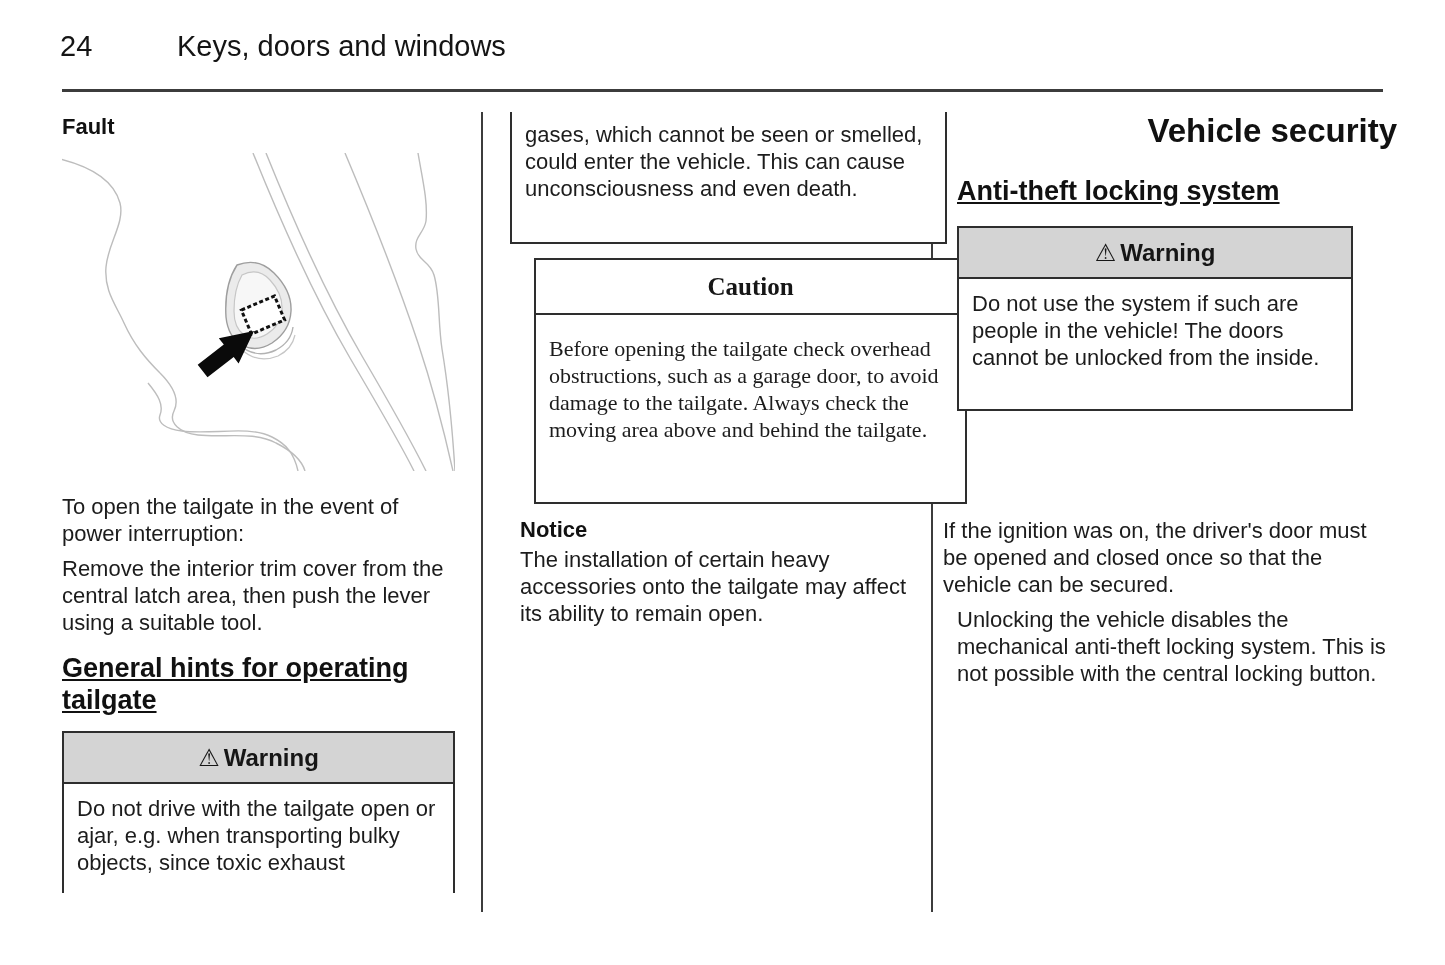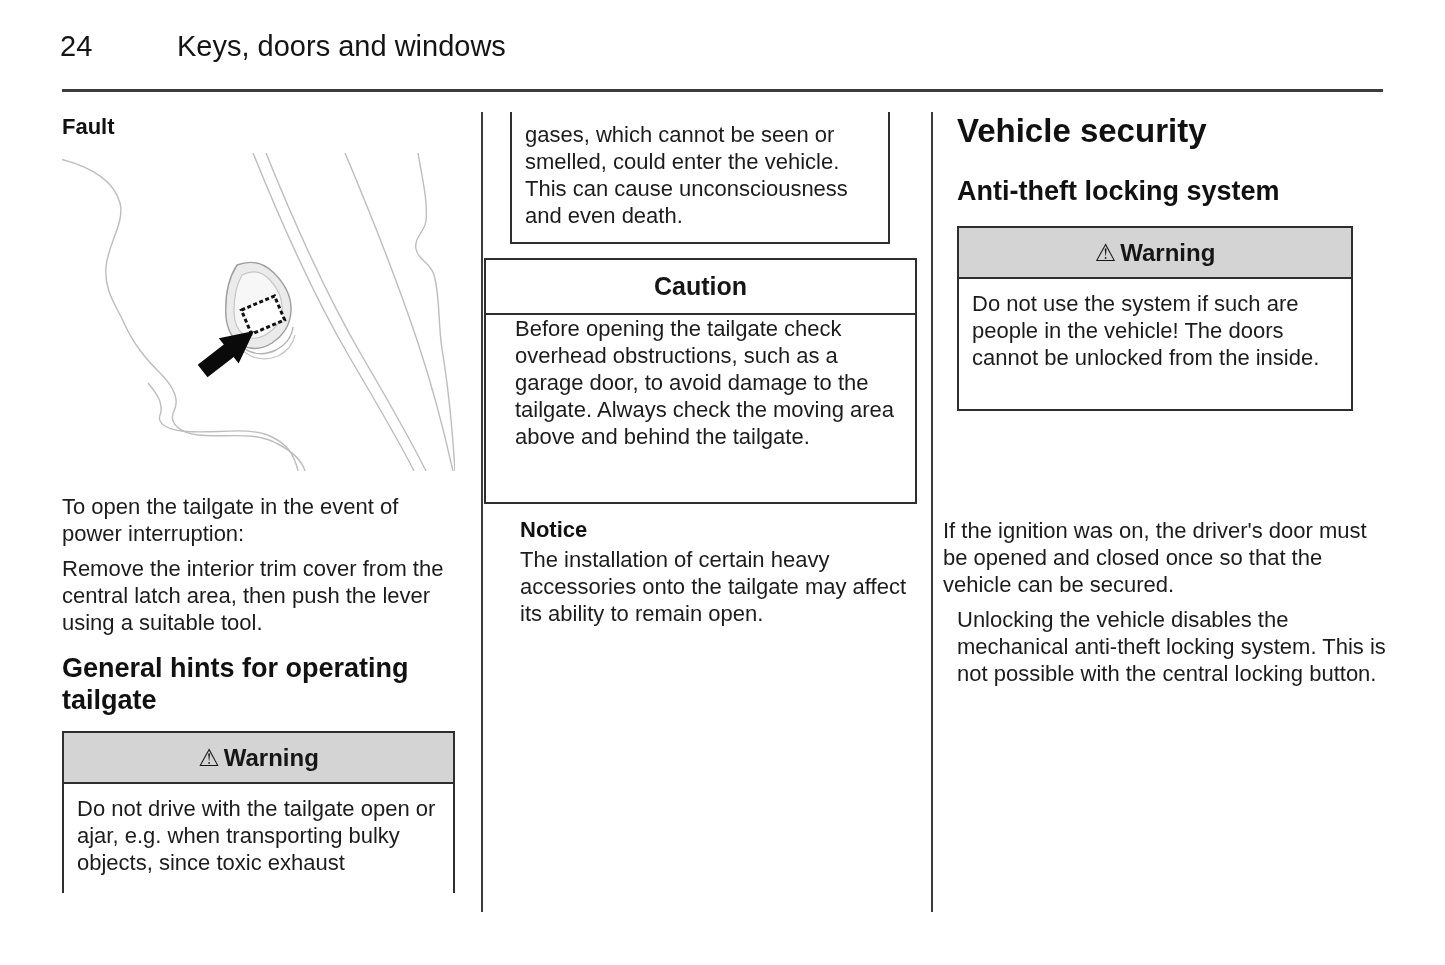--- a/index.html
+++ b/index.html
@@ -7,39 +7,39 @@
     position:relative;width:1445px;height:965px;background:#ffffff;
     font-family:"Liberation Sans",sans-serif;color:#1c1c1c;overflow:hidden;
   }
   .abs{position:absolute;}
   .pagenum{left:60px;top:30px;font-size:29px;color:#141414;}
   .chapter{left:177px;top:30px;font-size:29px;color:#141414;text-align:right;}
   .toprule{left:62px;top:89px;width:1321px;height:3px;background:#3c3c3c;}
   .vsep{top:112px;width:2px;height:800px;background:#3c3c3c;}
   .vsep1{left:481px;}
   .vsep2{left:931px;}
-  .h1{font-size:33px;font-weight:bold;color:#111;line-height:38px;}
-  .h2{font-size:27px;font-weight:bold;color:#111;line-height:32px;}
+  .h1{font-size:33px;font-weight:bold;color:#111;line-height:38px;text-align:right;}
+  .h2{font-size:27px;font-weight:bold;color:#111;line-height:32px;text-decoration:underline;}
   .h3{font-size:22px;font-weight:bold;color:#111;}
   .para{font-size:22px;line-height:27px;color:#1c1c1c;}
   .illus{left:62px;top:153px;width:393px;height:318px;background:#ffffff;}
   .box{box-sizing:border-box;border:2px solid #2e2e2e;background:#fff;}
   .box-head{
     display:flex;align-items:center;justify-content:center;
     border-bottom:2px solid #2e2e2e;font-weight:bold;font-size:24px;color:#161616;
   }
   .box-head.warn{background:#d4d4d4;height:49px;}
   .box-head.plain{background:#ffffff;height:53px;font-size:25px;}
   .tri{font-family:"DejaVu Sans",sans-serif;font-size:24px;font-weight:bold;margin-right:4px;}
   .box-body{font-size:22px;line-height:27px;padding:11px 13px 0 13px;color:#1c1c1c;}
   .warnbox1{left:62px;top:731px;width:393px;height:162px;border-bottom:none;overflow:hidden;}
-  .contbox{left:510px;top:112px;width:380px;height:132px;border-top:none;overflow:hidden;}
+  .contbox{left:510px;top:112px;width:437px;height:132px;border-top:none;overflow:hidden;}
   .contbox .box-body{padding-top:9px;}
-  .cautionbox{left:484px;top:258px;width:433px;height:246px;}
-  .cautionbox .box-body{padding-top:0;margin-left:16px;}
+  .cautionbox{left:534px;top:258px;width:433px;height:246px;font-family:Liberation Serif, serif;}
+  .cautionbox .box-body{padding-top:20px;}
   .warnbox2{left:957px;top:226px;width:396px;height:185px;}
   .p1c1{left:62px;top:493px;width:402px;}
   .p2c1{left:62px;top:555px;width:402px;}
   .gh{left:62px;top:652px;width:402px;}
   .fault{left:62px;top:114px;}
   .notice-title{left:520px;top:517px;font-size:22px;font-weight:bold;color:#111;}
   .noticebody{left:520px;top:546px;width:388px;}
   .vsh1{left:957px;top:112px;width:440px;}
   .vsh2{left:957px;top:175px;width:440px;}
   .c3p1{left:957px;top:428px;width:432px;}

